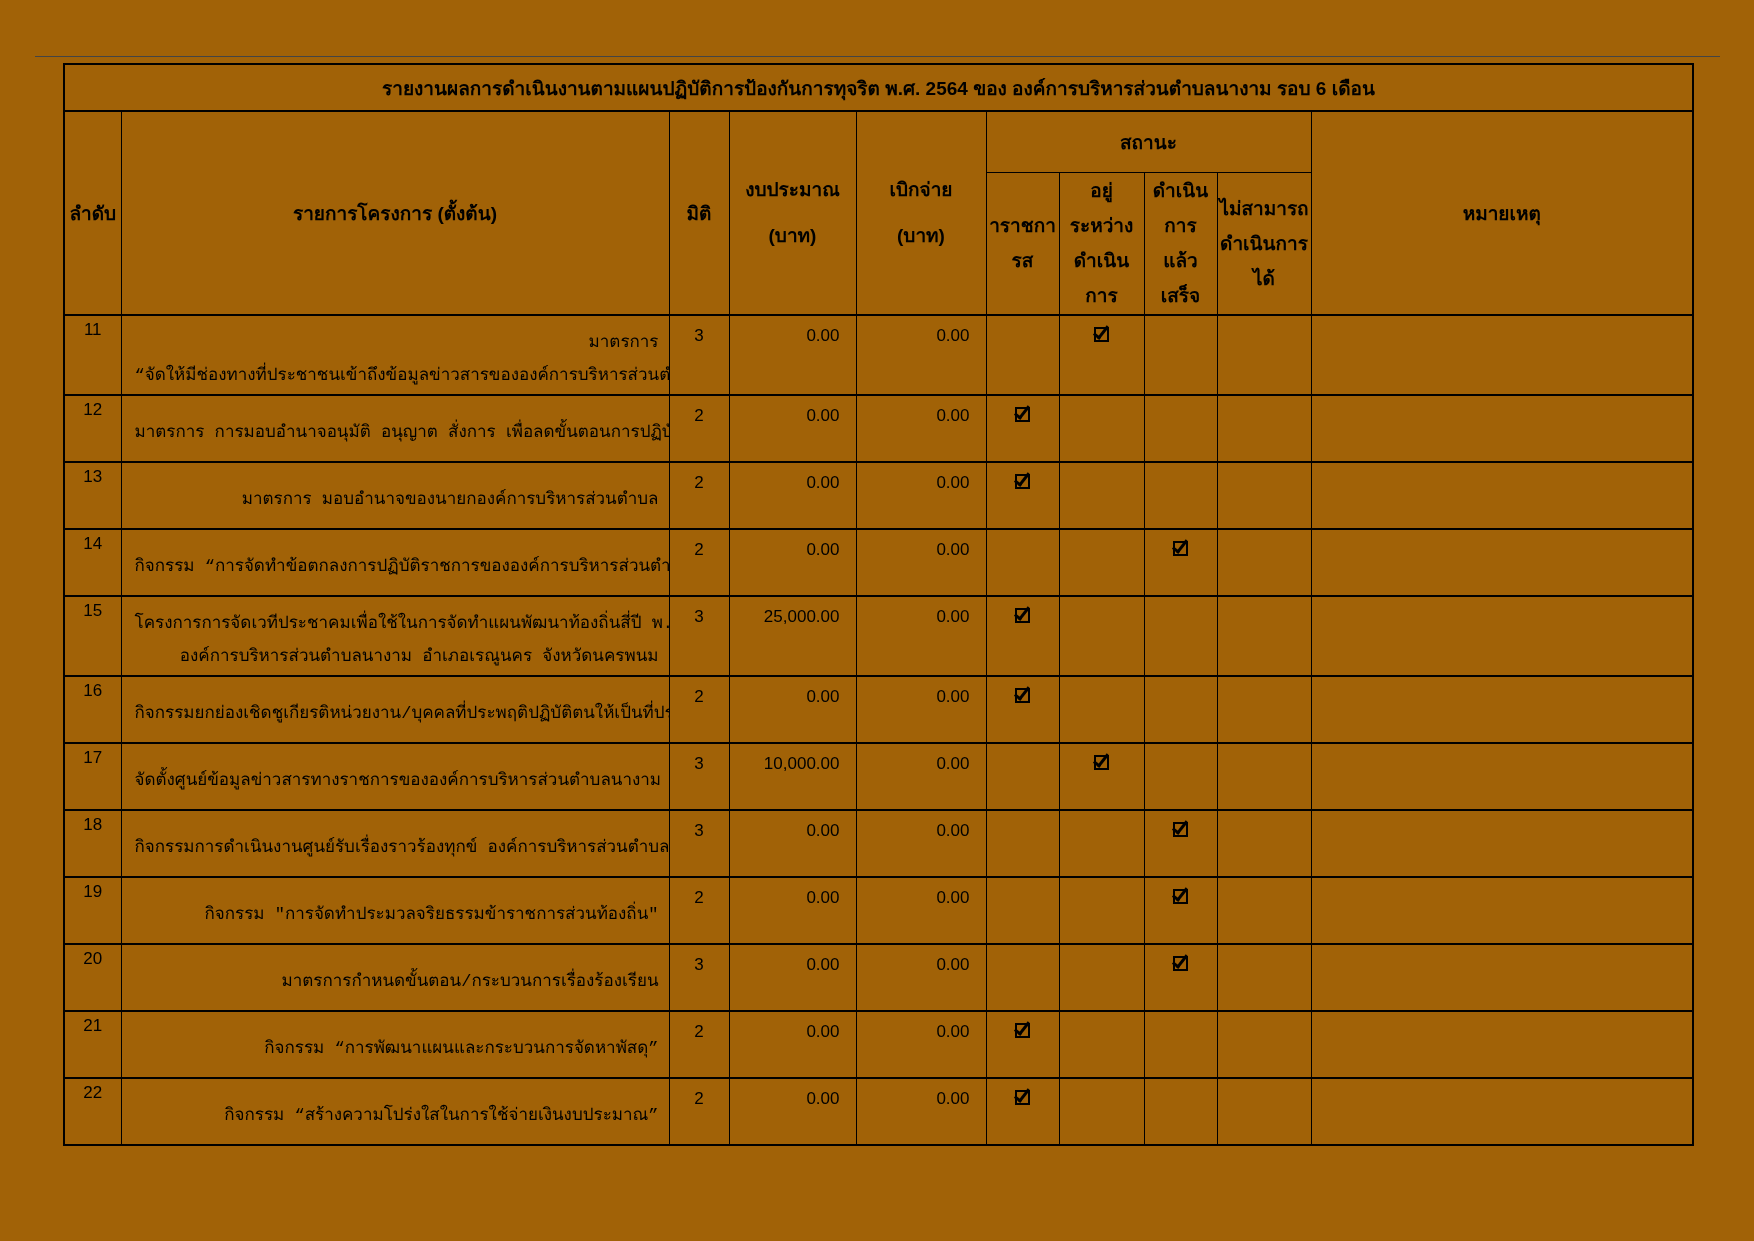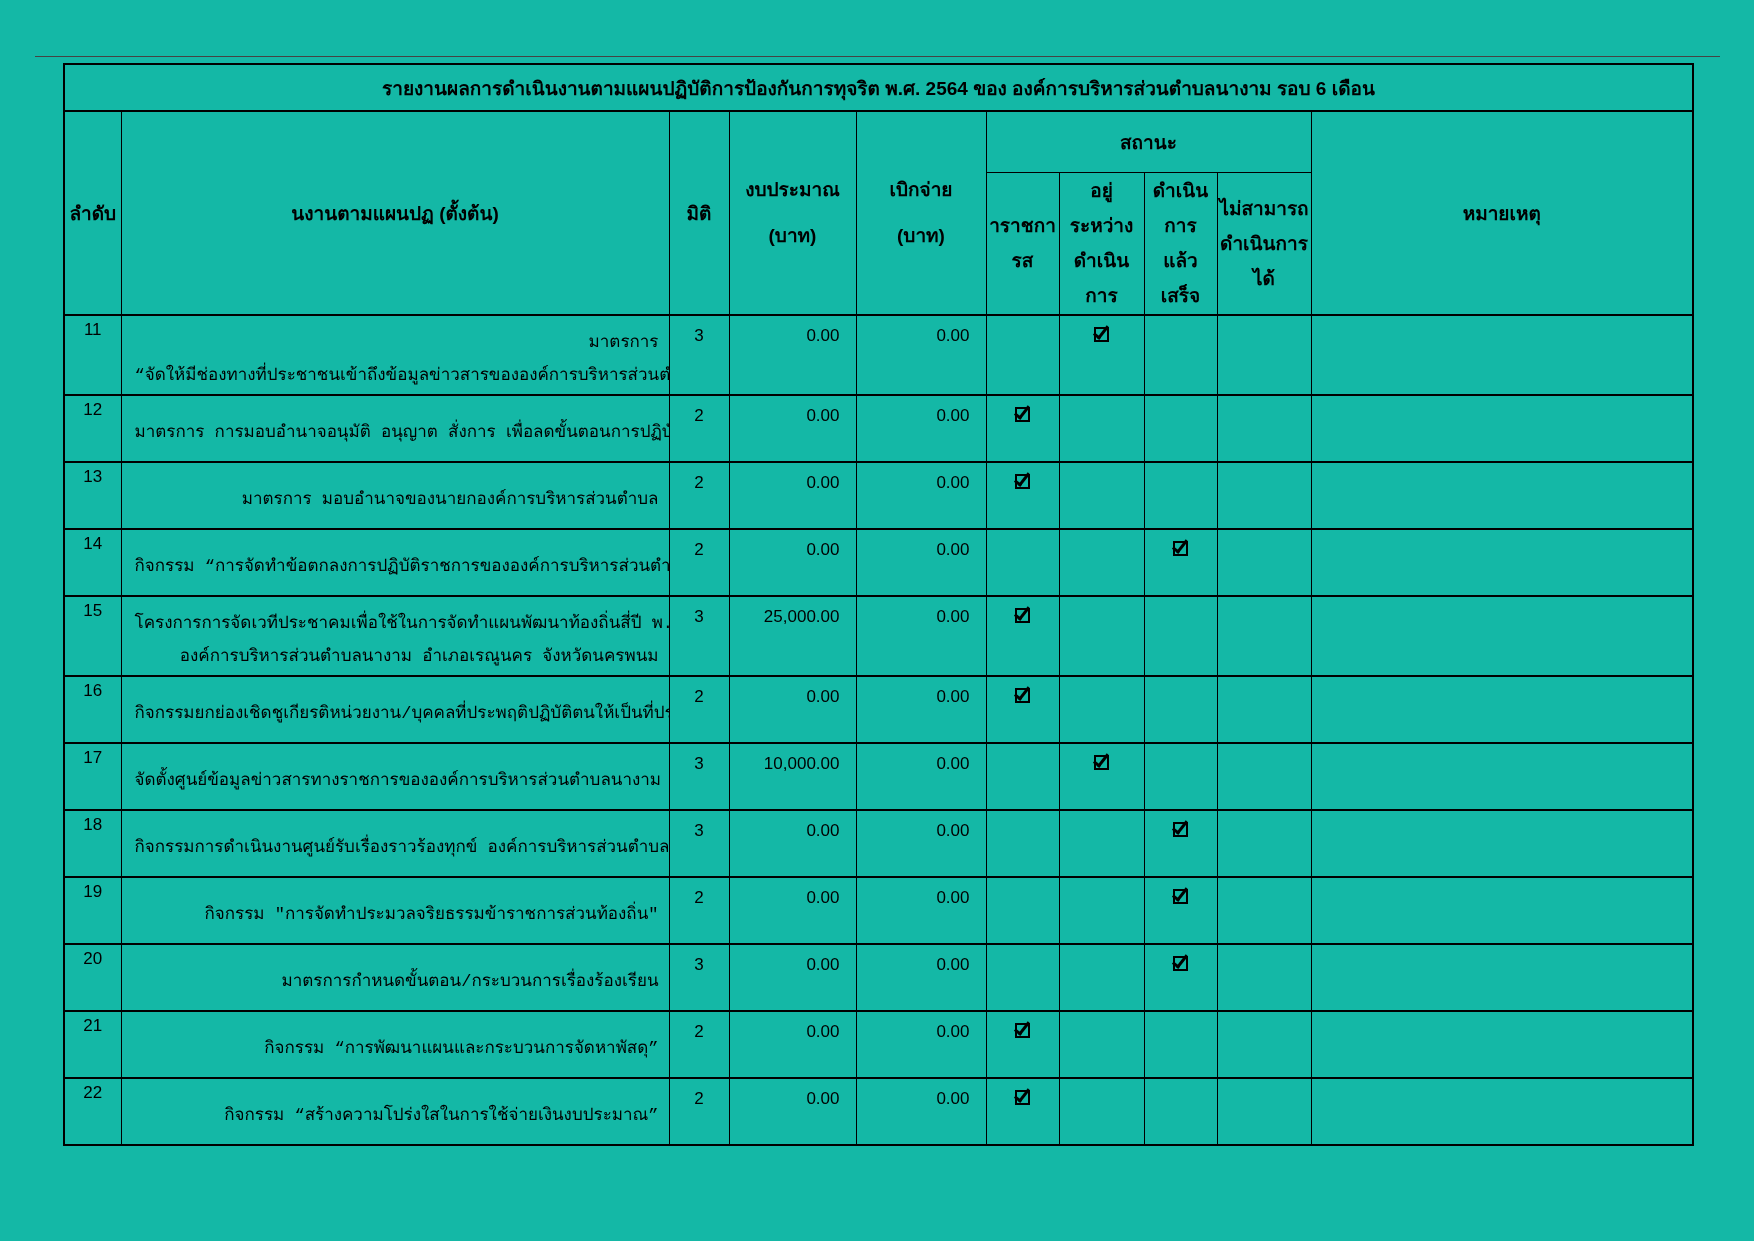--- a/index.html
+++ b/index.html
@@ -1,16 +1,16 @@
 <!DOCTYPE html>
 <html><head>
 <meta charset="utf-8">
 <style>
   html,body{margin:0;padding:0;background:#fff;}
-  .page{position:relative;width:1754px;height:1241px;background:#14b8a6;overflow:hidden;
+  .page{position:relative;width:1754px;height:1241px;background:#a16207;overflow:hidden;
         font-family:"Liberation Sans",sans-serif;color:#000;}
   .top-rule{position:absolute;top:56px;left:35px;right:34px;border-top:1px solid #444;}
   table.report{position:absolute;left:63px;top:63px;width:1629px;border-collapse:collapse;
                table-layout:fixed;border:2px solid #000;}
   td,th{border:1px solid #000;padding:0;vertical-align:top;font-weight:normal;overflow:hidden;}
   
   .title-cell{border-bottom:2px solid #000;}
   tr.subhdr th{border-bottom:2px solid #000;}
   tr.body-row td{border-top:2px solid #000;}
 
@@ -57,21 +57,21 @@
         <col style="width:73px">
         <col style="width:94px">
       <col style="width:382px">
     </colgroup>
     <thead>
       <tr>
         <td class="title-cell" colspan="10">รายงานผลการดำเนินงานตามแผนปฏิบัติการป้องกันการทุจริต พ.ศ. 2564 ของ องค์การบริหารส่วนตำบลนางาม รอบ 6 เดือน</td>
       </tr>
       <tr>
         <th rowspan="2" class="hdr-main">ลำดับ</th>
-        <th rowspan="2" class="hdr-main">นงานตามแผนปฏ (ตั้งต้น)</th>
+        <th rowspan="2" class="hdr-main">รายการโครงการ (ตั้งต้น)</th>
         <th rowspan="2" class="hdr-main">มิติ</th>
         <th rowspan="2" class="hdr-main hdr-two">
           <div class="hline">งบประมาณ</div>
           <div class="hline">(บาท)</div>
         </th>
         <th rowspan="2" class="hdr-main hdr-two">
           <div class="hline">เบิกจ่าย</div>
           <div class="hline">(บาท)</div>
         </th>
         <th colspan="4" class="hdr-status">สถานะ</th>

